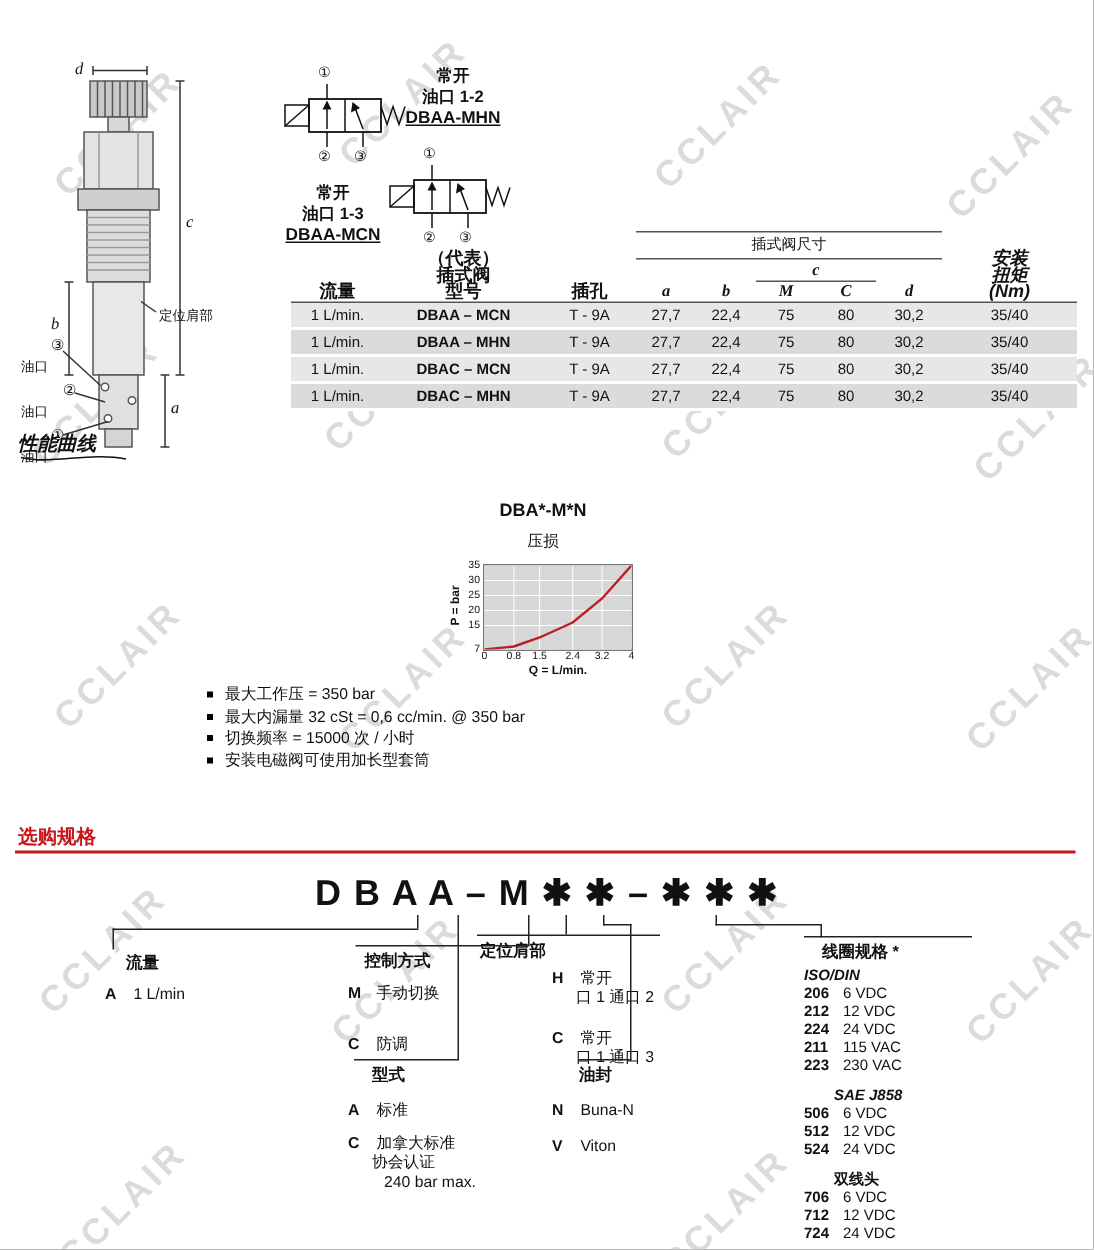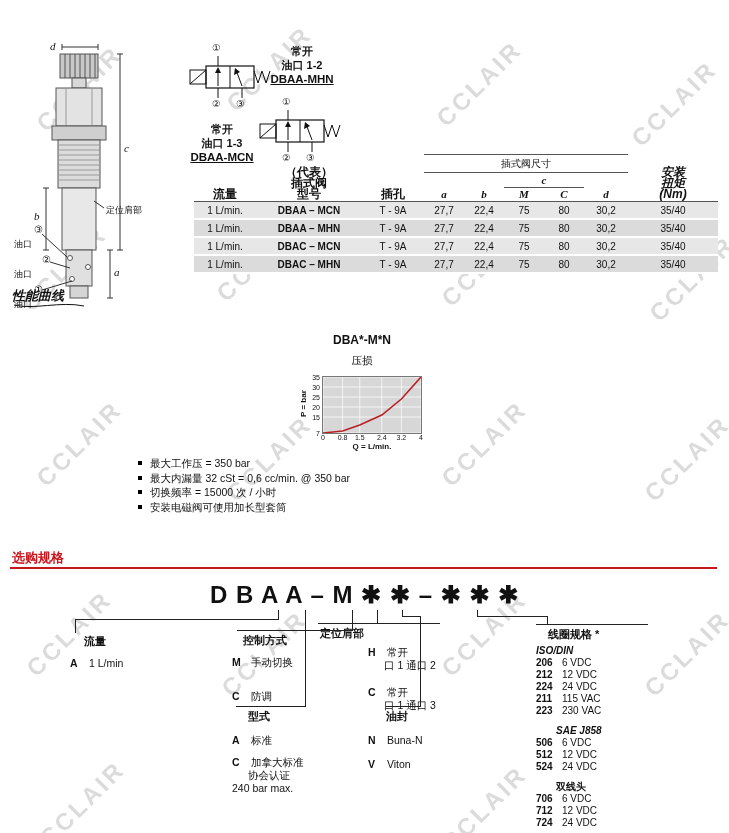--- a/index.html
+++ b/index.html
@@ -412,21 +412,21 @@
 
   <div class="abs ord-title" style="left:248px;top:709px">型式</div>
   <div class="abs ord-item" style="left:232px;top:734px">
     <span class="code">A</span>
     <span>标准</span>
   </div>
   <div class="abs ord-item" style="left:232px;top:756px">
     <span class="code">C</span>
     <span>加拿大标准</span>
     <div style="margin-left:16px">协会认证</div>
-    <div style="margin-left:0">240 bar max.</div>
+    <div style="margin-left:24px">240 bar max.</div>
   </div>
 
   <div class="abs ord-title" style="left:386px;top:709px">油封</div>
   <div class="abs ord-item" style="left:368px;top:734px">
     <span class="code">N</span>
     <span>Buna-N</span>
   </div>
   <div class="abs ord-item" style="left:368px;top:758px">
     <span class="code">V</span>
     <span>Viton</span>

